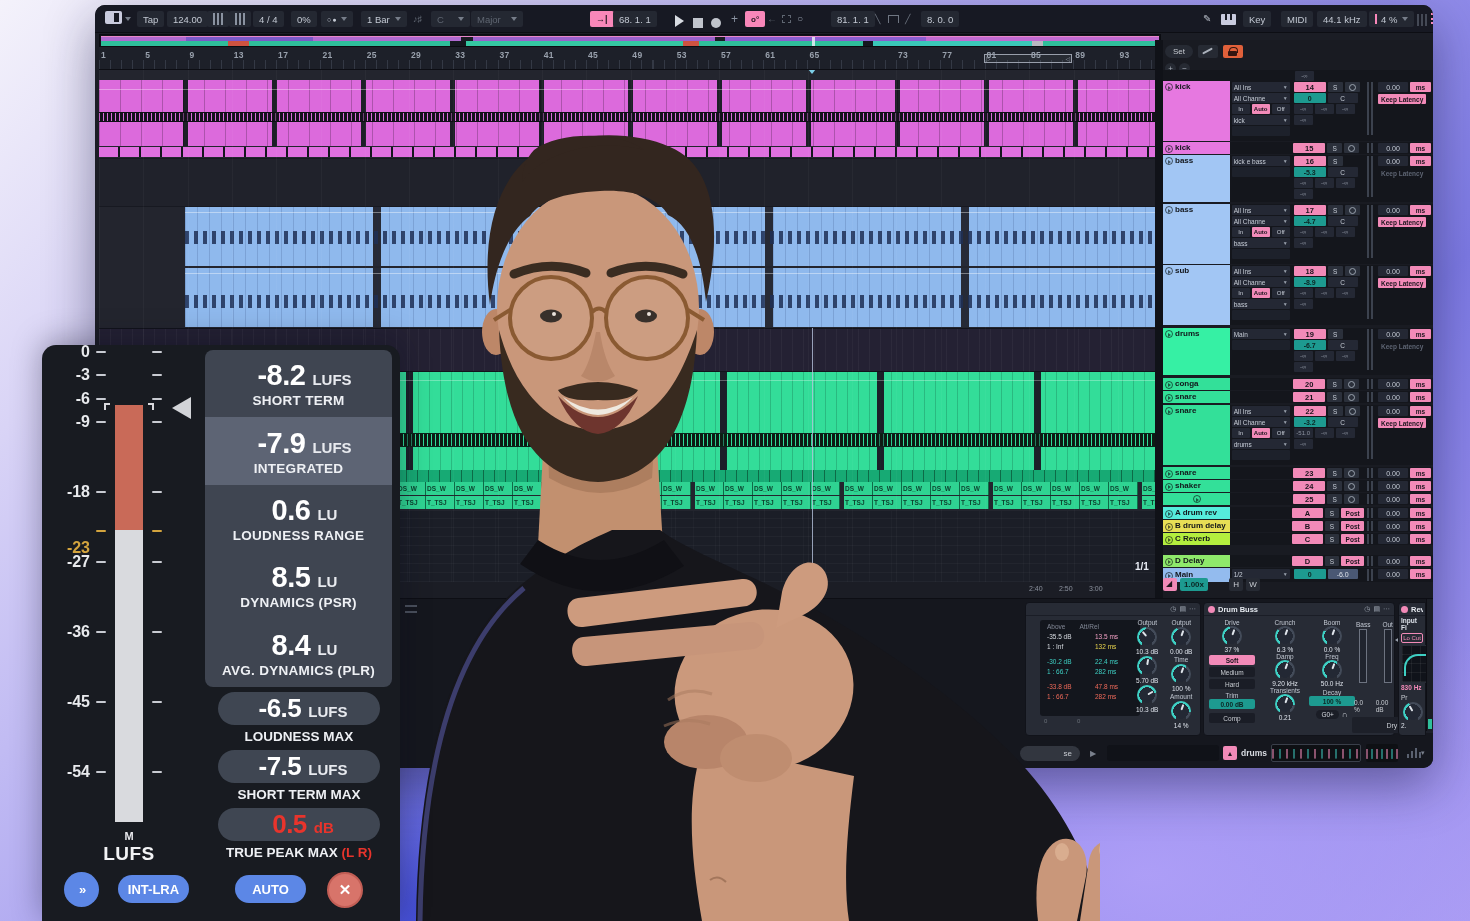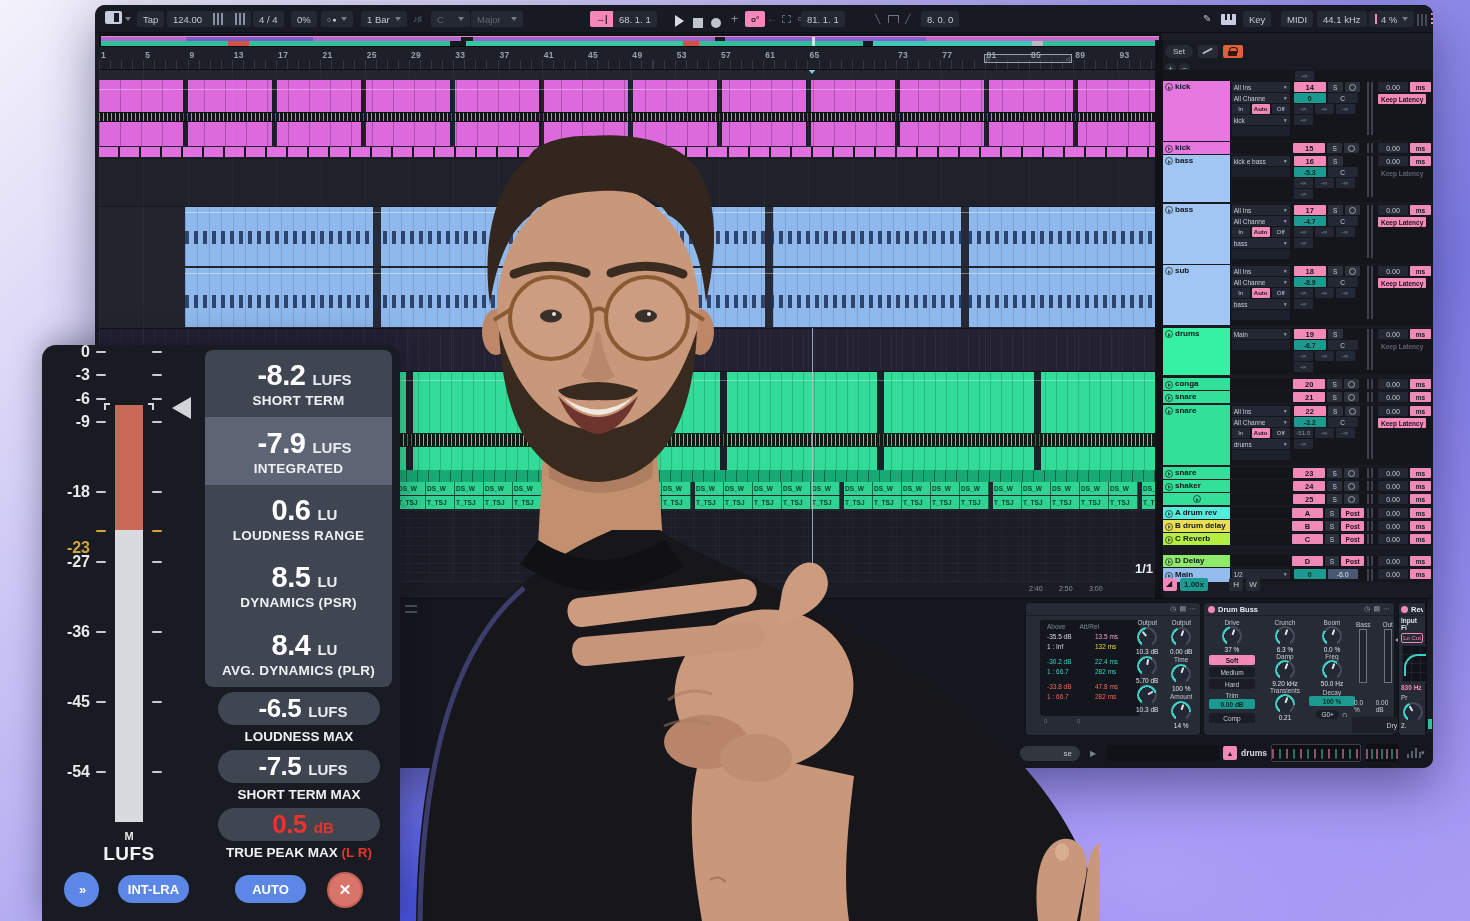--- a/index.html
+++ b/index.html
@@ -60,21 +60,21 @@
   .green-notes { top:363px; height:14px; background:repeating-linear-gradient(90deg, rgba(40,220,150,.5) 0 1px, #0e1a14 1px 4px); border-top:1px solid #0a231a; border-bottom:1px solid #0a231a; }
   .green-div { top:400px; height:12px; background:repeating-linear-gradient(90deg, #17aa74 0 10px, #0d6b47 10px 11px); }
   .lbl-row { position:absolute; left:0; width:100%; height:13px; display:flex; overflow:hidden; }
   .lbl-row span { flex:0 0 29px; height:100%; background:#2fd392; border-right:1px solid #0e6b47; font-size:6.5px; font-weight:bold; color:#0c3f2c; display:flex; align-items:center; padding-left:1px; overflow:hidden; }
   .lbl-row span:nth-child(5n) { margin-right:4px; }
   .dark-bottom { top:441px; height:71px; background:#1b1e27; background-image:repeating-linear-gradient(0deg, rgba(255,255,255,.03) 0 1px, transparent 1px 9px), repeating-linear-gradient(90deg, rgba(255,255,255,.025) 0 1px, transparent 1px 22px); }
   #playhead { position:absolute; left:713px; top:258px; width:1px; height:254px; background:#b5c2dc; opacity:.8; }
   #insert-tri { position:absolute; left:709px; top:-1px; width:0; height:0; border-left:4px solid transparent; border-right:4px solid transparent; border-top:5px solid #7ecfe8; }
   #f-times { position:absolute; left:4px; top:577px; width:1062px; height:15px; }
   #f-times span { position:absolute; font-size:7px; color:#8a909c; top:3px; }
-  #oneone { position:absolute; left:1040px; top:556px; color:#e8ecf4; font-size:13px; font-weight:bold; }
+  #oneone { position:absolute; left:1040px; top:556px; color:#e8ecf4; font-size:10px; font-weight:bold; }
   #scrollstrip { position:absolute; left:1060px; top:35px; width:8px; height:558px; background:#101218; }
   
   #rpanel { position:absolute; left:1068px; top:35px; width:270px; height:558px; background:#191b22; }
   #rp-head { position:absolute; left:2px; top:5px; display:flex; gap:5px; align-items:center; }
   .setpill { background:#262a33; color:#c8ccd2; font-size:8px; border-radius:8px; padding:2px 8px; }
   .linkic { width:20px; height:13px; background:#262a33; border-radius:2px; position:relative; }
   .linkic::after { content:""; position:absolute; left:4px; top:5px; width:11px; height:2px; background:#aab0ba; transform:rotate(-28deg); border-radius:2px; }
   .lockic { width:20px; height:13px; background:#e0603a; border-radius:2px; position:relative; }
   .lockic::before { content:""; position:absolute; left:6px; top:2px; width:7px; height:5px; border:1.5px solid #341510; border-bottom:none; border-radius:4px 4px 0 0; }
   .lockic::after { content:""; position:absolute; left:5px; top:6px; width:9px; height:5px; background:#341510; border-radius:1px; }
@@ -254,21 +254,21 @@
       <span style="left:580px;top:8px"><span style="display:inline-block;width:0;height:0;border-left:9px solid #d8dce2;border-top:6px solid transparent;border-bottom:6px solid transparent"></span></span>
       <span style="left:598px;top:9px"><span style="display:inline-block;width:10px;height:10px;background:#c0c4cc"></span></span>
       <span style="left:616px;top:9px"><span style="display:inline-block;width:10px;height:10px;border-radius:50%;background:#c0c4cc"></span></span>
       <span style="left:636px;top:7px;color:#8a92a0;font-size:12px">+</span>
       <span style="left:650px" class="bx pinkbox" style2="">
           <span style="font-size:8px;font-weight:bold">o°</span>
         </span>
       <span style="left:672px;top:8px;color:#5f6671;font-size:10px">←</span>
       <span style="left:687px;top:10px;width:9px;height:8px;border:1px dashed #5f6671;display:inline-block"></span>
       <span style="left:702px;top:8px;color:#8a92a0;font-size:10px">○</span>
-      <span style="left:706px" class="bx">81. 1. 1</span>
+      <span style="left:736px" class="bx">81. 1. 1</span>
       <span style="left:780px;top:9px;color:#6f7682;font-size:9px">╲</span>
       <span style="left:793px;top:10px;width:11px;height:8px;border:1px solid #6f7682;border-bottom:none;display:inline-block"></span>
       <span style="left:810px;top:9px;color:#6f7682;font-size:9px">╱</span>
       <span style="left:826px" class="bx">8. 0. 0</span>
 
       <span style="left:1108px;top:8px;color:#b8bec8;font-size:10px;transform:rotate(0deg)">✎</span>
       <span style="left:1126px;top:9px;width:15px;height:11px;background:#c9cbde;border-radius:1px;display:inline-block;position:absolute">
           <i style="position:absolute;left:4px;top:0;width:1.5px;height:6px;background:#171923"></i>
           <i style="position:absolute;left:9px;top:0;width:1.5px;height:6px;background:#171923"></i>
         </span>

